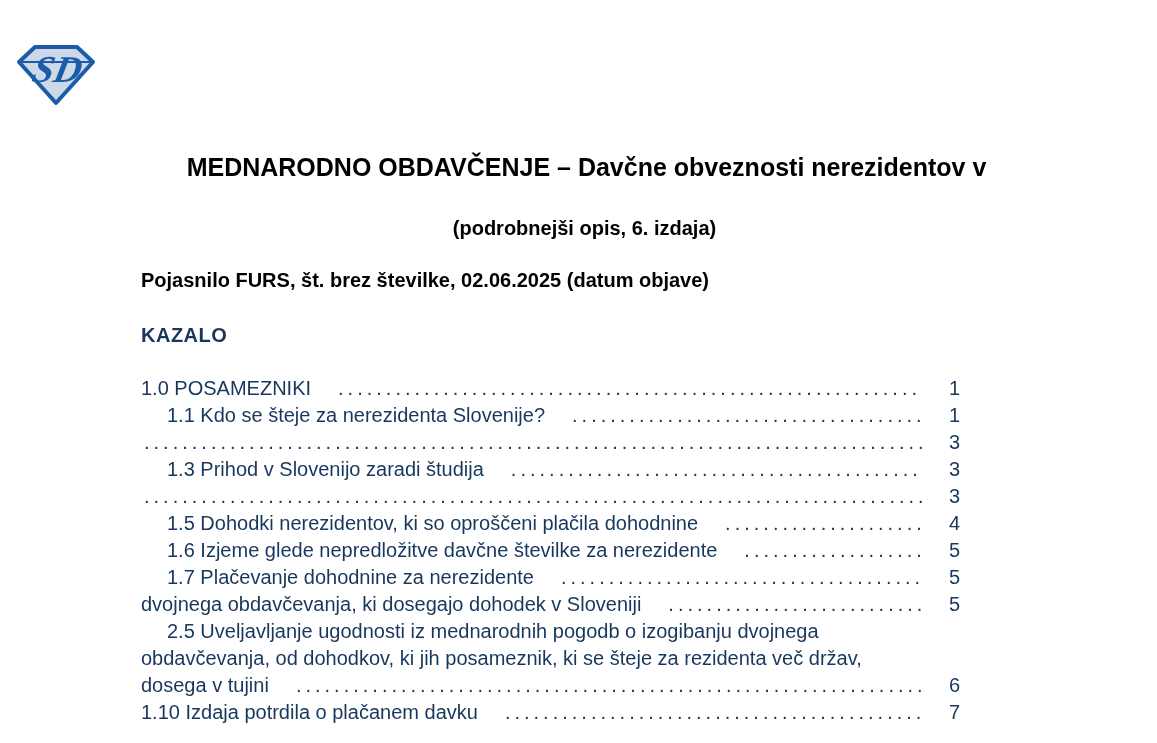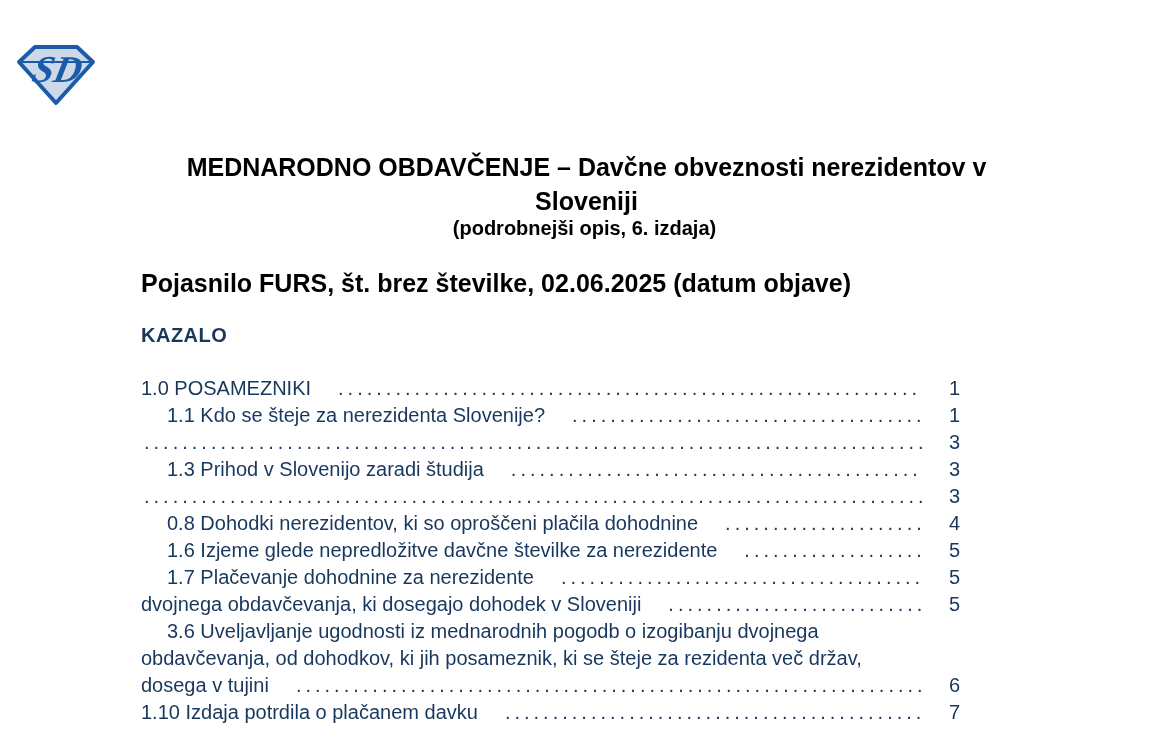--- a/index.html
+++ b/index.html
@@ -43,21 +43,21 @@
     color: var(--ink);
     font-weight: bold;
     font-size: 20px;
   }
   .meta-line {
     position: absolute;
     left: 141px;
     top: 269px;
     color: var(--ink);
     font-weight: bold;
-    font-size: 25px;
+    font-size: 20px;
   }
   .toc-heading {
     position: absolute;
     left: 141px;
     top: 324px;
     color: var(--navy);
     font-weight: bold;
     font-size: 20px;
     letter-spacing: 0.5px;
   }
@@ -96,21 +96,20 @@
   <div class="logo">
     <svg viewBox="0 0 84 66" width="84" height="66">
       <path d="M5,20 L21,5 L63,5 L79,20 L42,61 Z" fill="#CDD9E9" stroke="#1B5CA9" stroke-width="4" stroke-linejoin="round"></path>
       <path d="M5,20 L79,20" stroke="#1B5CA9" stroke-width="2" fill="none"></path>
       <text x="0" y="0" transform="translate(41,40) skewX(-12)" text-anchor="middle" font-family="Liberation Serif, serif" font-size="38" font-weight="bold" font-style="italic" fill="#1B5CA9">SD</text>
     </svg>
   </div>
 
   <div class="title-block">
     <div>MEDNARODNO OBDAVČENJE – Davčne obveznosti nerezidentov v</div>
-    <div>Sloveniji</div>
   </div>
 
   <div class="subtitle">(podrobnejši opis, 6. izdaja)</div>
 
   <div class="meta-line">Pojasnilo FURS, št. brez številke, 02.06.2025 (datum objave)</div>
 
   <div class="toc-heading">KAZALO</div>
 
   <div class="toc-list">
       <div class="toc-entry">
@@ -141,21 +140,21 @@
         </div>
       </div>
       <div class="toc-entry">
         <div class="toc-row">
           <span class="dots"></span>
           <span class="pg">3</span>
         </div>
       </div>
       <div class="toc-entry">
         <div class="toc-row">
-          <span class="toc-text indent">0.8 Dohodki nerezidentov, ki so oproščeni plačila dohodnine</span>
+          <span class="toc-text indent">1.5 Dohodki nerezidentov, ki so oproščeni plačila dohodnine</span>
           <span class="dots"></span>
           <span class="pg">4</span>
         </div>
       </div>
       <div class="toc-entry">
         <div class="toc-row">
           <span class="toc-text indent">1.6 Izjeme glede nepredložitve davčne številke za nerezidente</span>
           <span class="dots"></span>
           <span class="pg">5</span>
         </div>
@@ -168,21 +167,21 @@
         </div>
       </div>
       <div class="toc-entry">
         <div class="toc-row">
           <span class="toc-text">dvojnega obdavčevanja, ki dosegajo dohodek v Sloveniji</span>
           <span class="dots"></span>
           <span class="pg">5</span>
         </div>
       </div>
       <div class="toc-entry">
-        <div class="toc-line indent">3.6 Uveljavljanje ugodnosti iz mednarodnih pogodb o izogibanju dvojnega</div>
+        <div class="toc-line indent">2.5 Uveljavljanje ugodnosti iz mednarodnih pogodb o izogibanju dvojnega</div>
         <div class="toc-line">obdavčevanja, od dohodkov, ki jih posameznik, ki se šteje za rezidenta več držav,</div>
         <div class="toc-row">
           <span class="toc-text">dosega v tujini</span>
           <span class="dots"></span>
           <span class="pg">6</span>
         </div>
       </div>
       <div class="toc-entry">
         <div class="toc-row">
           <span class="toc-text">1.10 Izdaja potrdila o plačanem davku</span>

